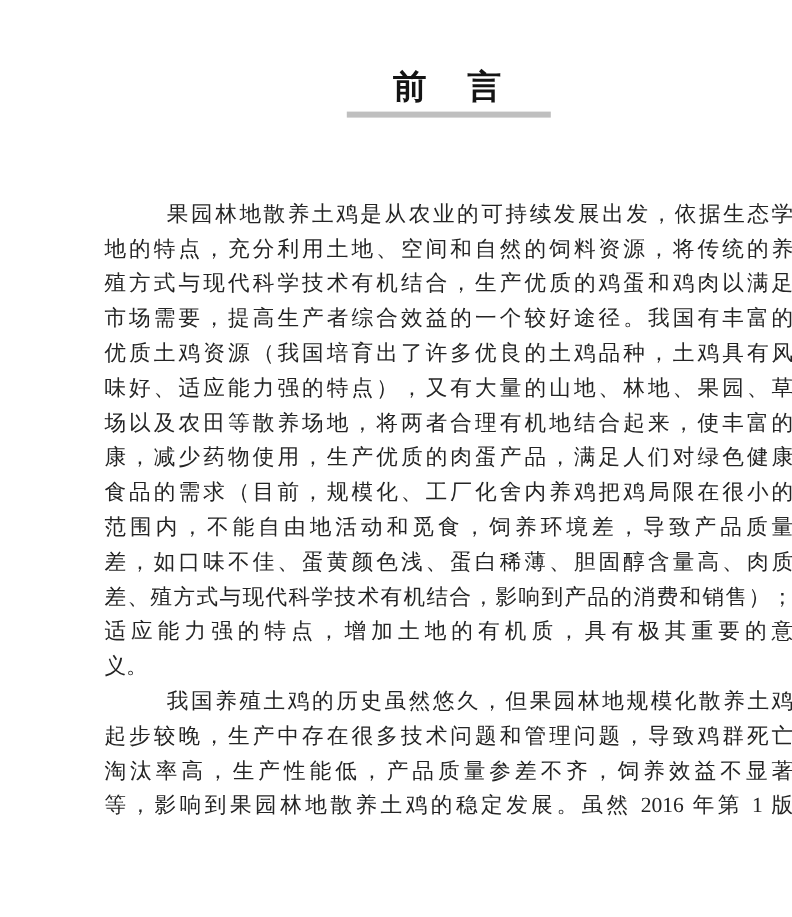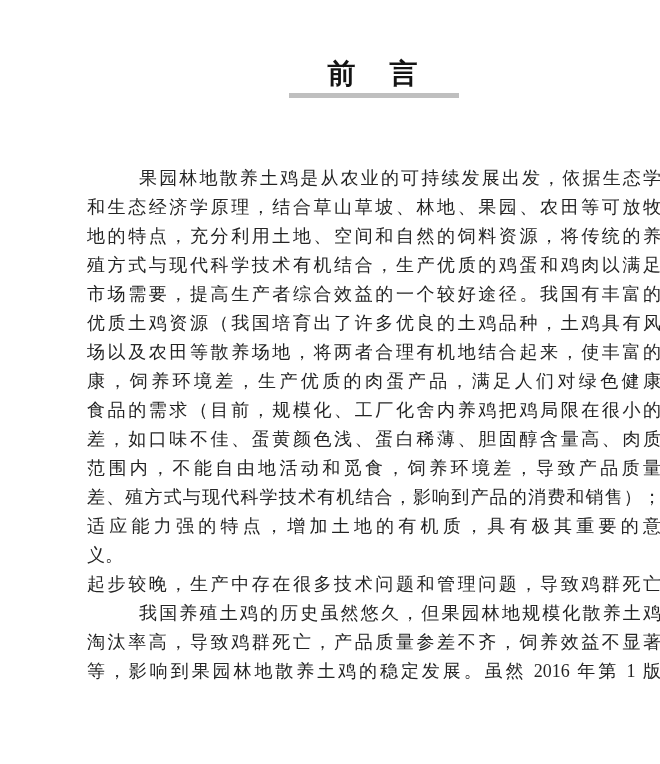--- a/index.html
+++ b/index.html
@@ -67,37 +67,37 @@
 
   <div class="title-block">
     <div class="page-title">前　言</div>
     <div class="title-underline"></div>
   </div>
 
   <div class="body-text">
 
     <div>
       <div class="line indent">果园林地散养土鸡是从农业的可持续发展出发，依据生态学</div>
-      <div class="line">和生态经济学原理，结合草山草坡、林地、果园、农田等可放牧</div>
       <div class="line">地的特点，充分利用土地、空间和自然的饲料资源，将传统的养</div>
       <div class="line">殖方式与现代科学技术有机结合，生产优质的鸡蛋和鸡肉以满足</div>
       <div class="line">市场需要，提高生产者综合效益的一个较好途径。我国有丰富的</div>
       <div class="line">优质土鸡资源（我国培育出了许多优良的土鸡品种，土鸡具有风</div>
+      <div class="line">味好、适应能力强的特点），又有大量的山地、林地、果园、草</div>
       <div class="line">场以及农田等散养场地，将两者合理有机地结合起来，使丰富的</div>
-      <div class="line">康，饲养环境差，生产优质的肉蛋产品，满足人们对绿色健康</div>
+      <div class="line">康，减少药物使用，生产优质的肉蛋产品，满足人们对绿色健康</div>
       <div class="line">食品的需求（目前，规模化、工厂化舍内养鸡把鸡局限在很小的</div>
+      <div class="line">范围内，不能自由地活动和觅食，饲养环境差，导致产品质量</div>
       <div class="line">差，如口味不佳、蛋黄颜色浅、蛋白稀薄、胆固醇含量高、肉质</div>
-      <div class="line">范围内，不能自由地活动和觅食，饲养环境差，导致产品质量</div>
       <div class="line">差、殖方式与现代科学技术有机结合，影响到产品的消费和销售）；</div>
       <div class="line">适应能力强的特点，增加土地的有机质，具有极其重要的意</div>
       <div class="line flush-left">义。</div>
     </div>
 
     <div>
+      <div class="line indent">我国养殖土鸡的历史虽然悠久，但果园林地规模化散养土鸡</div>
       <div class="line">起步较晚，生产中存在很多技术问题和管理问题，导致鸡群死亡</div>
-      <div class="line indent">我国养殖土鸡的历史虽然悠久，但果园林地规模化散养土鸡</div>
-      <div class="line">淘汰率高，导致鸡群死亡，产品质量参差不齐，饲养效益不显著</div>
+      <div class="line">淘汰率高，生产性能低，产品质量参差不齐，饲养效益不显著</div>
       <div class="line">等，影响到果园林地散养土鸡的稳定发展。虽然 2016 年第 1 版</div>
     </div>
 
   </div>
 
 </div>
 
 </body></html>

